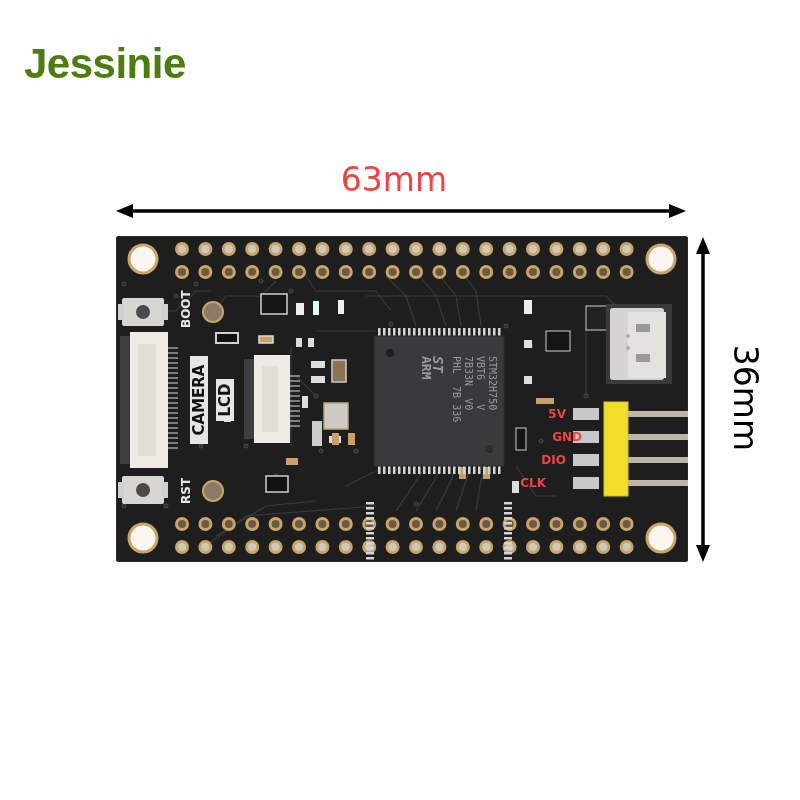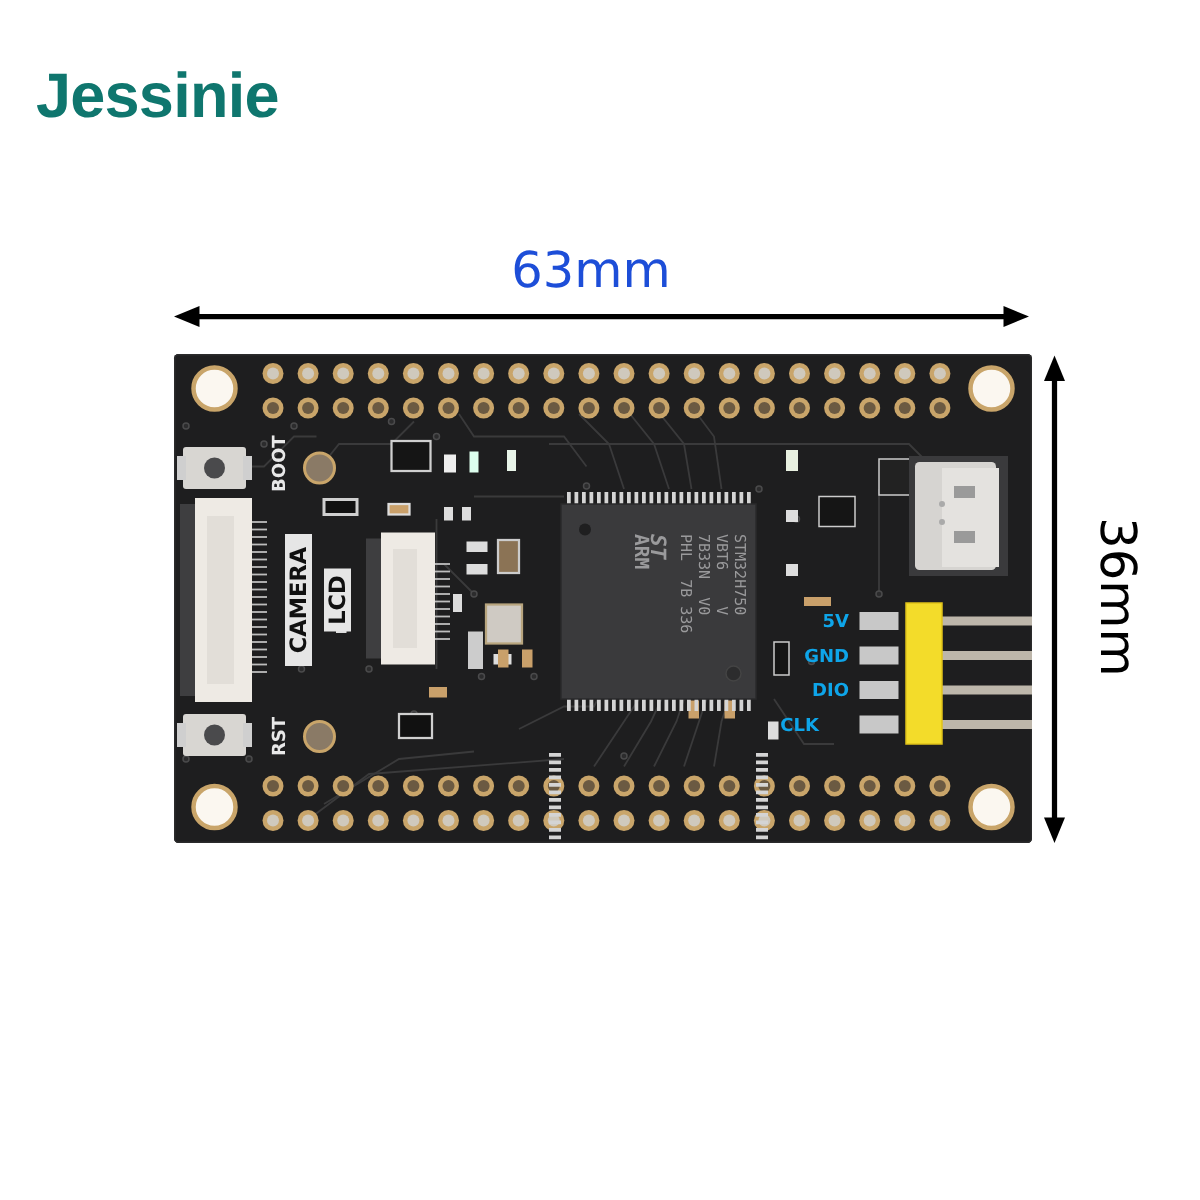--- a/index.html
+++ b/index.html
@@ -1,24 +1,24 @@
 <!DOCTYPE html>
 <html><head>
 <meta charset="utf-8">
 <style>
   html, body { margin:0; padding:0; background:#ffffff; }
   body { width:800px; height:800px; position:relative; overflow:hidden; font-family:"DejaVu Sans", sans-serif; }
-  .brand { position:absolute; left:24px; top:40px; font-family:"Liberation Sans", sans-serif; font-weight:bold; font-size:42px; color:#0f766e; letter-spacing:-0.5px; }
-  .dim-w-label { position:absolute; left:0; width:800px; top:160px; text-align:center; font-family:"DejaVu Sans", sans-serif; font-size:33px; color:#1d4ed8; padding-left:0; }
+  .brand { position:absolute; left:24px; top:40px; font-family:"Liberation Sans", sans-serif; font-weight:bold; font-size:42px; color:#4d7c0f; letter-spacing:-0.5px; }
+  .dim-w-label { position:absolute; left:0; width:800px; top:160px; text-align:center; font-family:"DejaVu Sans", sans-serif; font-size:33px; color:#ef4444; padding-left:0; }
   .dim-w-label span { position:relative; left:-6px; }
   .dim-h-label { position:absolute; left:716px; top:368px; width:60px; height:60px; font-family:"DejaVu Sans", sans-serif; font-size:33px; color:#000; transform:rotate(90deg); transform-origin:center; white-space:nowrap; display:flex; align-items:center; justify-content:center; }
   svg { position:absolute; left:0; top:0; }
   .board { position:absolute; left:116px; top:236px; width:572px; height:326px; background:#1e1e1f; border-radius:3px; box-shadow: inset 0 0 0 1px #2b2b2c; }
   .silk { position:absolute; color:#e8e8e8; font-family:"DejaVu Sans", sans-serif; font-weight:bold; font-size:11px; }
-  .pinlabel { position:absolute; color:#0ea5e9; font-family:"DejaVu Sans", sans-serif; font-weight:bold; font-size:12px; text-align:right; width:40px; }
+  .pinlabel { position:absolute; color:#ef4444; font-family:"DejaVu Sans", sans-serif; font-weight:bold; font-size:12px; text-align:right; width:40px; }
   .conn-label { position:absolute; background:#e6e6e6; color:#111; font-family:"DejaVu Sans", sans-serif; font-weight:bold; font-size:15px; transform:rotate(-90deg); transform-origin:center; white-space:nowrap; padding:0 3px; line-height:18px; }
 </style>
 </head>
 <body>
 
 <div class="brand">Jessinie</div>
 
 <div class="dim-w-label"><span>63mm</span></div>
 
 <svg width="800" height="800">
@@ -495,16 +495,16 @@
   <div style="position:absolute; left:285px; top:115px; width:92px; height:102px; transform:rotate(90deg); color:#9a9a9c; font-family:'DejaVu Sans Mono', monospace; font-size:10px; line-height:12px;">
     <div>STM32H750</div>
     <div style="white-space:pre;">VBT6    V</div>
     <div style="white-space:pre;">7B33N  V0</div>
     <div style="white-space:pre;">PHL  7B 336</div>
     <div style="margin-top:6px; font-weight:bold; font-style:italic; font-size:14px;">ST</div>
     <div style="font-weight:bold; font-size:13px;">ARM</div>
   </div>
 
   <div class="pinlabel" style="left:410px; top:171px;">5V</div>
-  <div class="pinlabel" style="left:410px; top:194px;">GND</div>
+  <div class="pinlabel" style="left:410px; top:194px;padding-left:16px;">GND</div>
   <div class="pinlabel" style="left:410px; top:217px;text-align:right;">DIO</div>
   <div class="pinlabel" style="left:390px; top:240px;">CLK</div>
 </div>
 
 </body></html>

